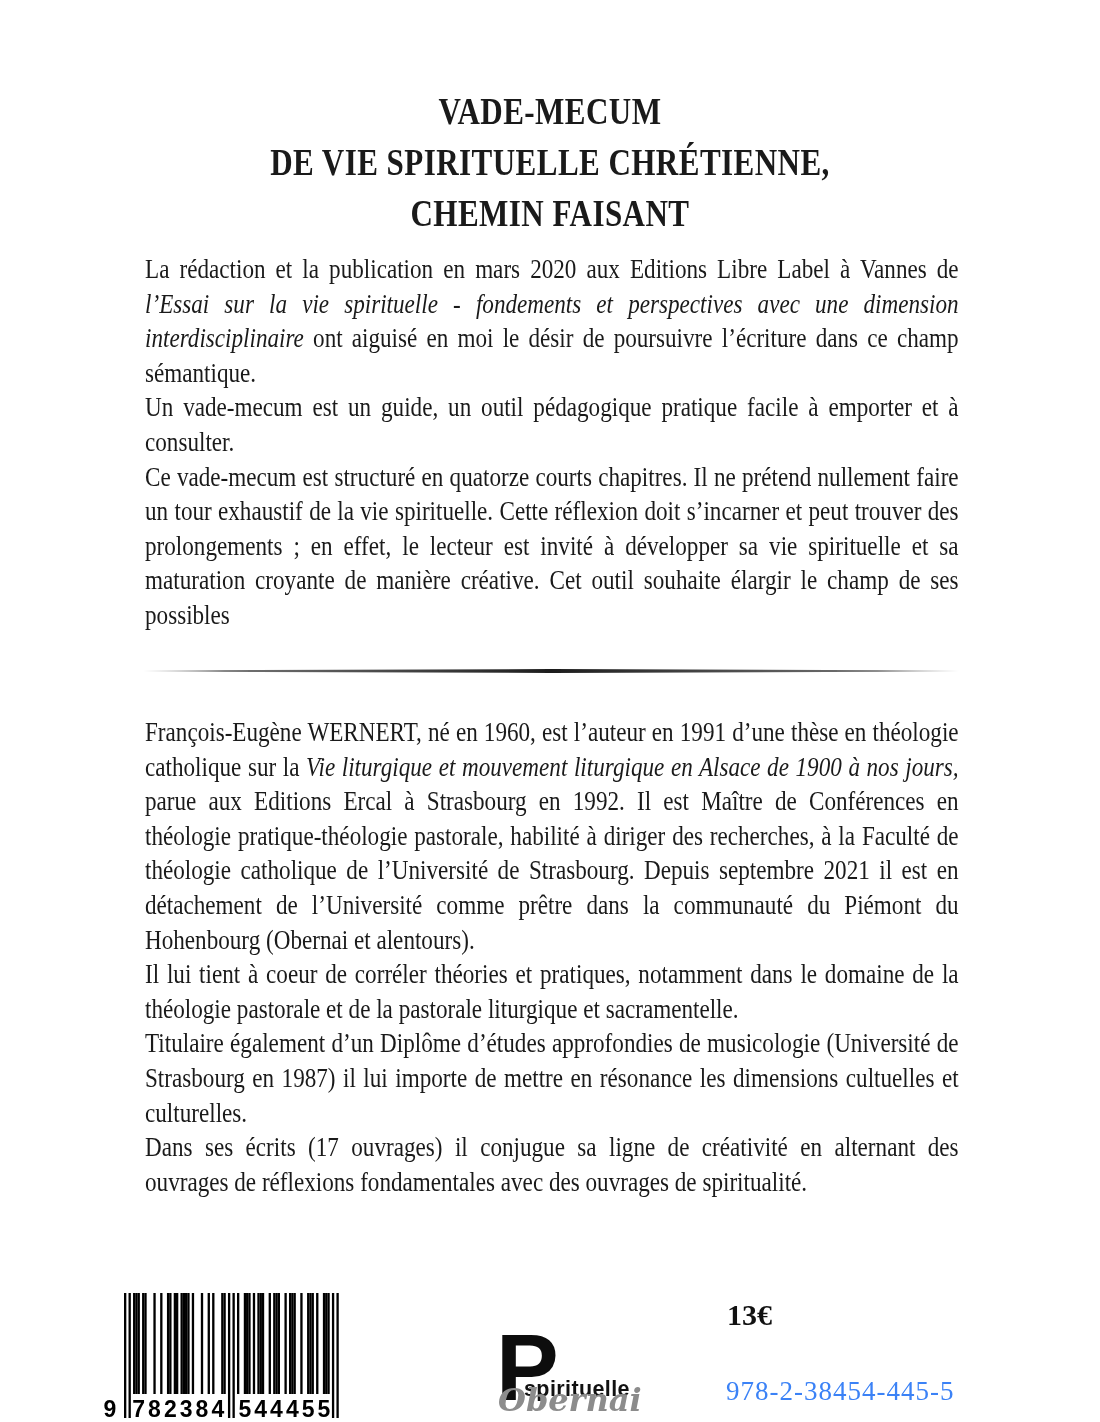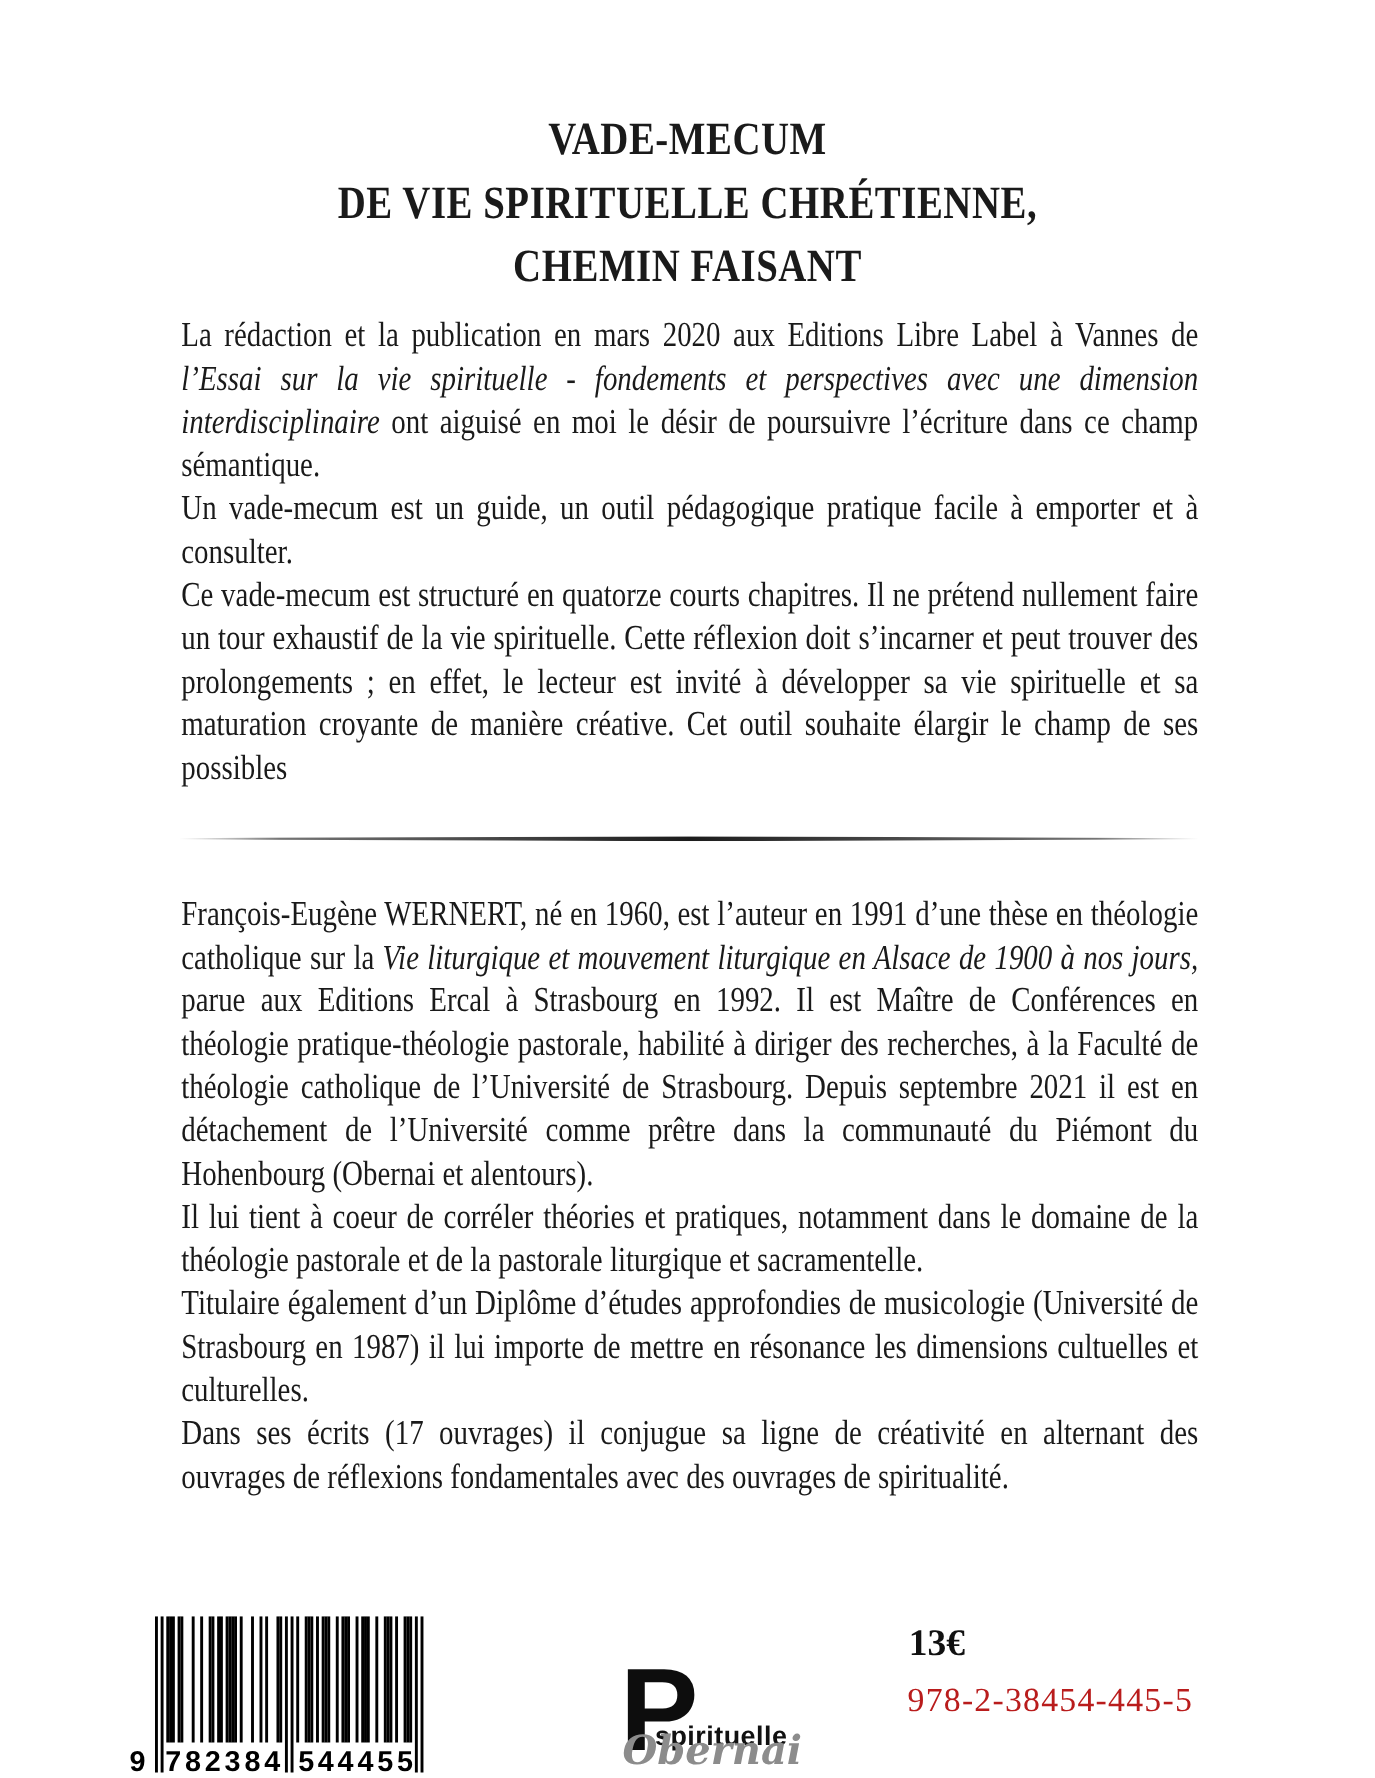--- a/index.html
+++ b/index.html
@@ -33,21 +33,21 @@
   .barcode{position:absolute;left:100px;top:1247px;width:250px;height:130px;}
   .barcode rect{fill:#000;}
   .barcode text{font-family:"Liberation Sans",sans-serif;font-weight:bold;font-size:23px;fill:#000;}
   .logo{position:absolute;left:496px;top:1283px;width:180px;height:100px;font-family:"Liberation Sans",sans-serif;}
   .logo-p{position:absolute;left:0;top:-8px;font-size:94px;line-height:94px;font-weight:bold;color:#0d0d0d;}
   .logo-name{position:absolute;left:28px;top:48px;font-size:21.5px;font-weight:bold;color:#111;letter-spacing:.4px;}
   .logo-sub{
     position:absolute;left:2px;top:54px;font-size:32px;line-height:34px;
     font-style:italic;font-weight:bold;color:#8c8c8c;font-family:"DejaVu Serif",serif;
   }
-  .isbn{position:absolute;left:726px;top:1299px;font-size:27px;letter-spacing:1px;color:#b91c1c;}
+  .isbn{position:absolute;left:726px;top:1330px;font-size:27px;letter-spacing:1px;color:#3b82f6;}
   .price{position:absolute;left:727px;top:1252px;font-size:30px;font-weight:bold;color:#111;}
 </style>
 </head>
 <body>
 
 <div class="cover">
 
   <header class="title">
       <div>VADE-MECUM</div>
       <div>DE VIE SPIRITUELLE CHRÉTIENNE,</div>

